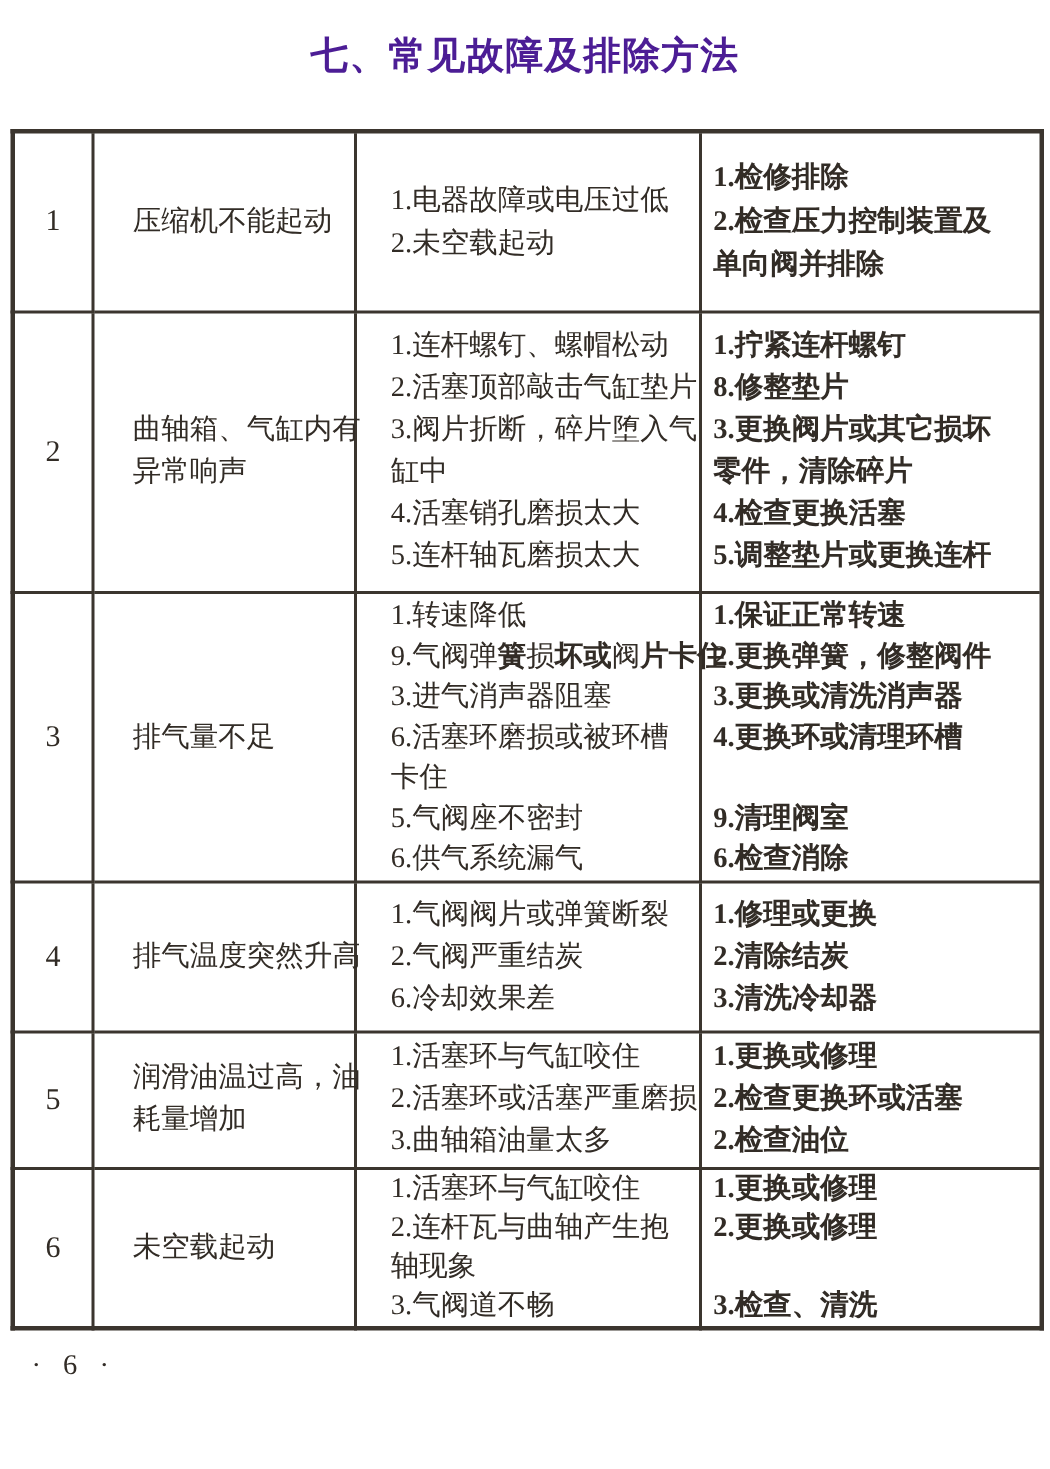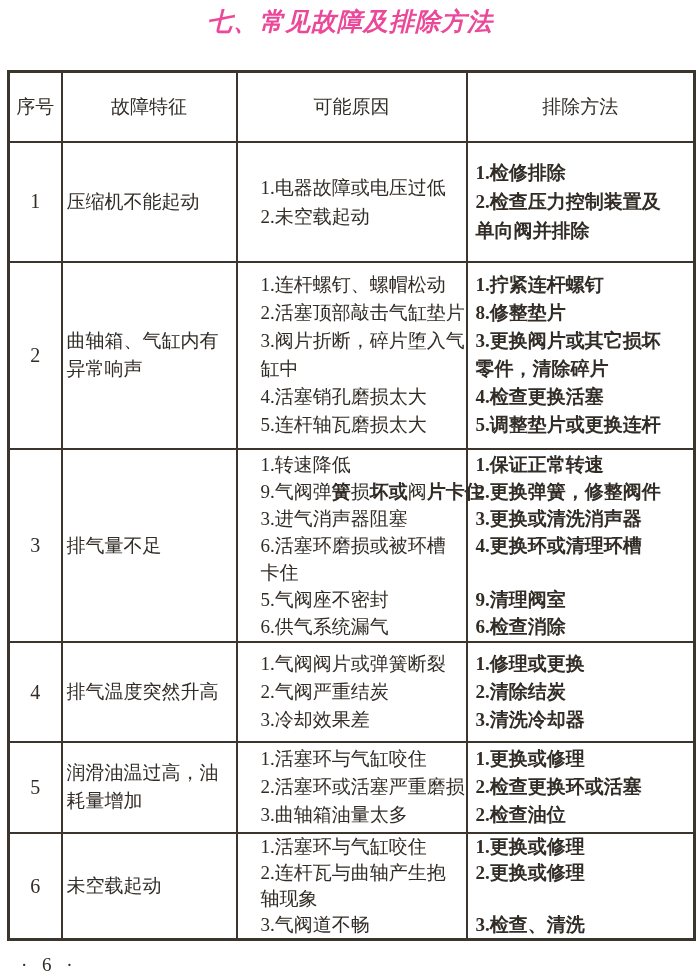--- a/index.html
+++ b/index.html
@@ -6,48 +6,47 @@
   .page {
     position: relative;
     width: 700px;
     height: 979px;
     background: #ffffff;
     color: #322c26;
     font-family: "Liberation Serif", "DejaVu Serif", serif;
     overflow: hidden;
   }
   .title {
-    margin: 4px 0 0 0;
+    margin: 20px 0 0 0;
     font-family: "Liberation Sans", "DejaVu Sans", sans-serif;
     font-weight: 700;
     font-size: 25px;
     line-height: 34px;
     text-align: center;
-    color: #ec4899;
+    color: #4c1d95;
     letter-spacing: 1px;
-    font-style: italic;
   }
   table.fault-table {
     table-layout: fixed;
     border-collapse: collapse;
     margin: 32px 0 0 7px;
     width: 686px;
     border: 3px solid #3b352e;
   }
   .fault-table th, .fault-table td {
     border: 2px solid #3b352e;
     vertical-align: middle;
     font-size: 19px;
     font-weight: normal;
     padding: 0;
     overflow: visible;
   }
   .fault-table th { text-align: center; line-height: 26px; }
   td.cell-no { text-align: center; font-size: 20px; }
-  td.cell-fault { padding-left: 4px; padding-right: 4px; }
+  td.cell-fault { padding-left: 26px; padding-right: 4px; }
   td.cell-cause { padding-left: 23px; padding-right: 0; }
   td.cell-remedy { padding-left: 8px; padding-right: 0; font-weight: bold; }
   .line { white-space: nowrap; }
   .line.blank::before { content: "\00a0"; }
   .seg-bold { font-weight: 700; }
   tr.header-row { height: 70px; }
   tr.r1 { height: 120px; line-height: 29px; }
   tr.r2 { height: 187px; line-height: 28px; }
   tr.r3 { height: 193px; line-height: 27px; }
   tr.r4 { height: 100px; line-height: 28px; }
@@ -68,26 +67,20 @@
   <h1 class="title">七、常见故障及排除方法</h1>
 
   <table class="fault-table">
     <colgroup>
       <col style="width:53px">
       <col style="width:175px">
       <col style="width:230px">
       <col style="width:228px">
     </colgroup>
     <tbody>
-      <tr class="header-row">
-        <th>序号</th>
-        <th>故障特征</th>
-        <th>可能原因</th>
-        <th>排除方法</th>
-      </tr>
 
       <tr class="r1">
         <td class="cell-no">1</td>
         <td class="cell-fault">
             <div class="line">压缩机不能起动</div>
           </td>
         <td class="cell-cause">
             <div class="line">1.电器故障或电压过低</div>
             <div class="line">2.未空载起动</div>
           </td>
@@ -148,21 +141,21 @@
       </tr>
 
       <tr class="r4">
         <td class="cell-no">4</td>
         <td class="cell-fault">
             <div class="line">排气温度突然升高</div>
           </td>
         <td class="cell-cause">
             <div class="line">1.气阀阀片或弹簧断裂</div>
             <div class="line">2.气阀严重结炭</div>
-            <div class="line">3.冷却效果差</div>
+            <div class="line">6.冷却效果差</div>
           </td>
         <td class="cell-remedy">
             <div class="line">1.修理或更换</div>
             <div class="line">2.清除结炭</div>
             <div class="line">3.清洗冷却器</div>
           </td>
       </tr>
 
       <tr class="r5">
         <td class="cell-no">5</td>

